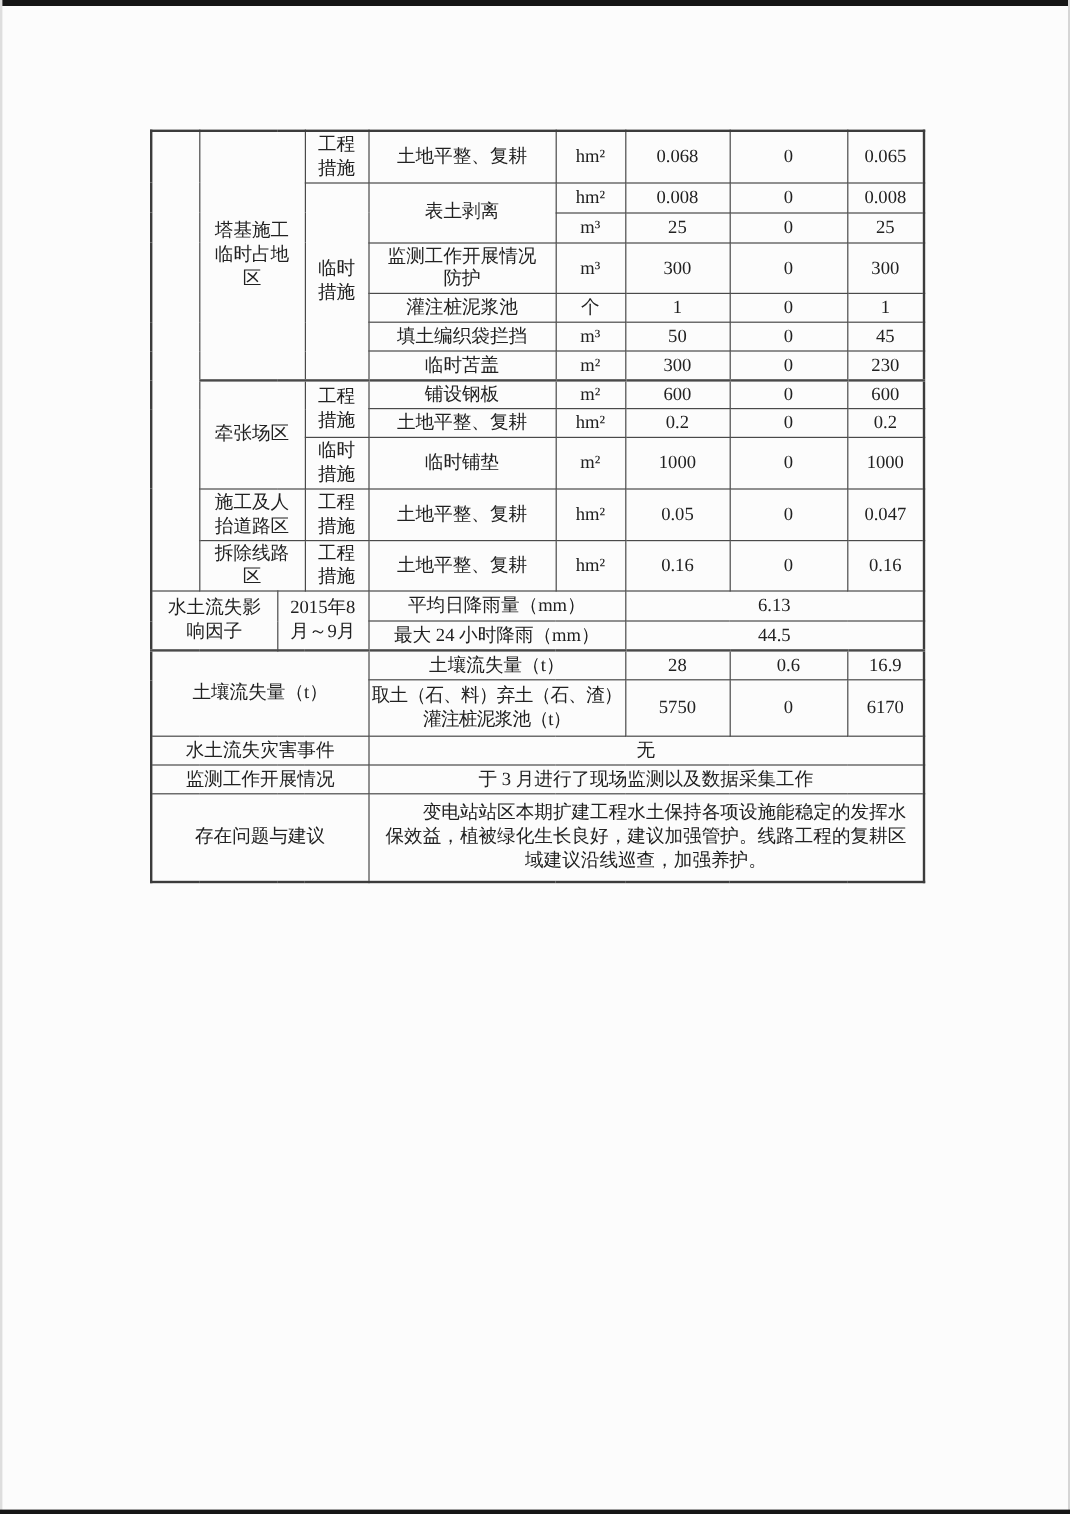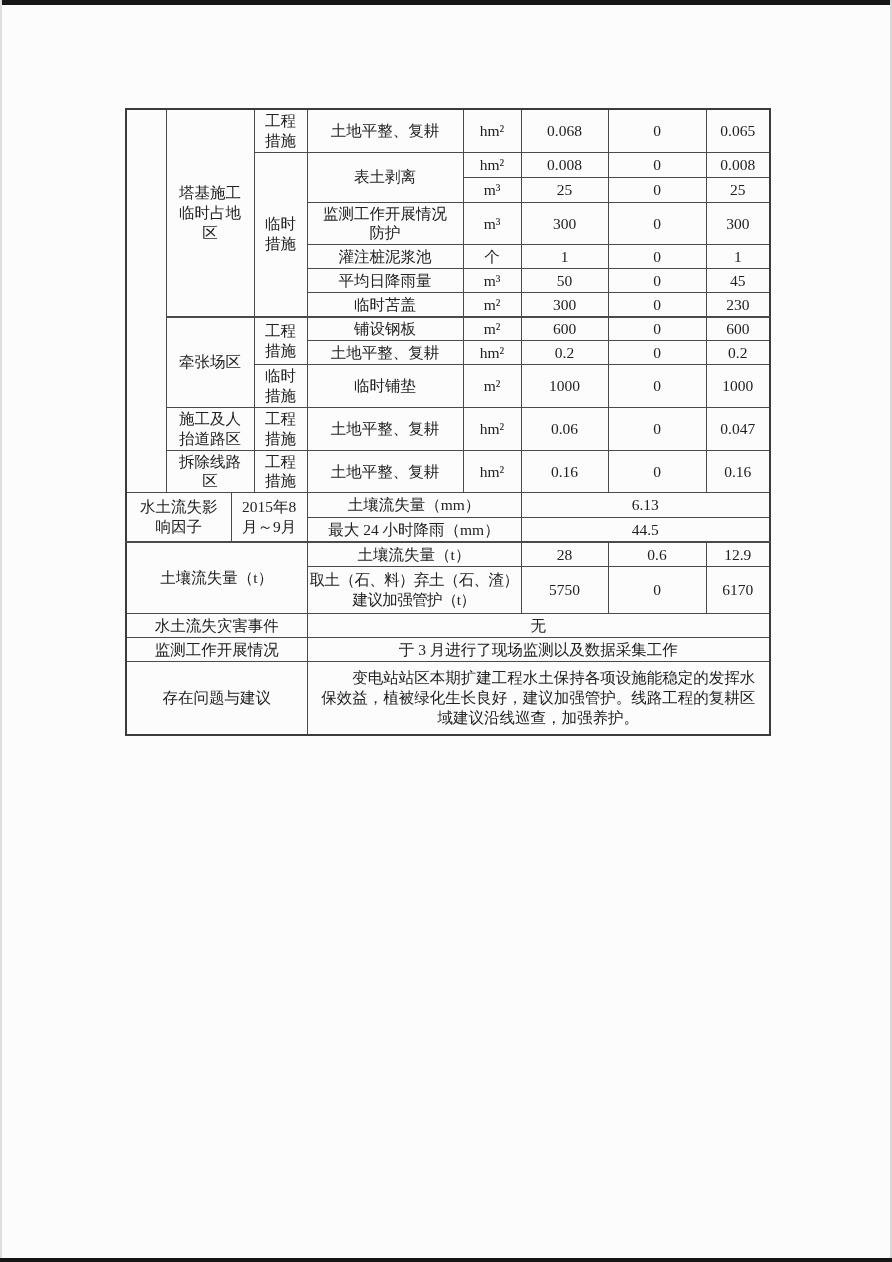--- a/index.html
+++ b/index.html
@@ -111,21 +111,21 @@
 
       <tr style="height:24px">
         <td>灌注桩泥浆池</td>
         <td>个</td>
         <td>1</td>
         <td>0</td>
         <td>1</td>
       </tr>
 
       <tr style="height:24px">
-        <td>平均日降雨量</td>
+        <td>填土编织袋拦挡</td>
         <td>m³</td>
         <td>50</td>
         <td>0</td>
         <td>45</td>
       </tr>
 
       <tr style="height:24px">
         <td>临时苫盖</td>
         <td>m²</td>
         <td>300</td>
@@ -162,21 +162,21 @@
         <td>1000</td>
       </tr>
 
       <tr style="height:37px">
         <td colspan="2" class="pre">施工及人
 抬道路区</td>
         <td class="pre">工程
 措施</td>
         <td>土地平整、复耕</td>
         <td>hm²</td>
-        <td>0.06</td>
+        <td>0.05</td>
         <td>0</td>
         <td>0.047</td>
       </tr>
 
       <tr style="height:37px">
         <td colspan="2" class="pre">拆除线路
 区</td>
         <td class="pre">工程
 措施</td>
         <td>土地平整、复耕</td>
@@ -184,40 +184,40 @@
         <td>0.16</td>
         <td>0</td>
         <td>0.16</td>
       </tr>
 
       <tr style="height:25px">
         <td colspan="2" rowspan="2" class="pre">水土流失影
 响因子</td>
         <td colspan="2" rowspan="2" class="pre">2015年8
 月～9月</td>
-        <td colspan="2">土壤流失量（mm）</td>
+        <td colspan="2">平均日降雨量（mm）</td>
         <td colspan="3">6.13</td>
       </tr>
 
       <tr style="height:24px">
         <td colspan="2">最大 24 小时降雨（mm）</td>
         <td colspan="3">44.5</td>
       </tr>
 
       <tr style="height:25px" class="thick">
         <td colspan="4" rowspan="2">土壤流失量（t）</td>
         <td colspan="2">土壤流失量（t）</td>
         <td>28</td>
         <td>0.6</td>
-        <td>12.9</td>
+        <td>16.9</td>
       </tr>
 
       <tr style="height:47px">
         <td colspan="2" class="pre left tight">取土（石、料）弃土（石、渣）
-建议加强管护（t）</td>
+灌注桩泥浆池（t）</td>
         <td>5750</td>
         <td>0</td>
         <td>6170</td>
       </tr>
 
       <tr style="height:24px">
         <td colspan="4">水土流失灾害事件</td>
         <td colspan="5">无</td>
       </tr>
 

